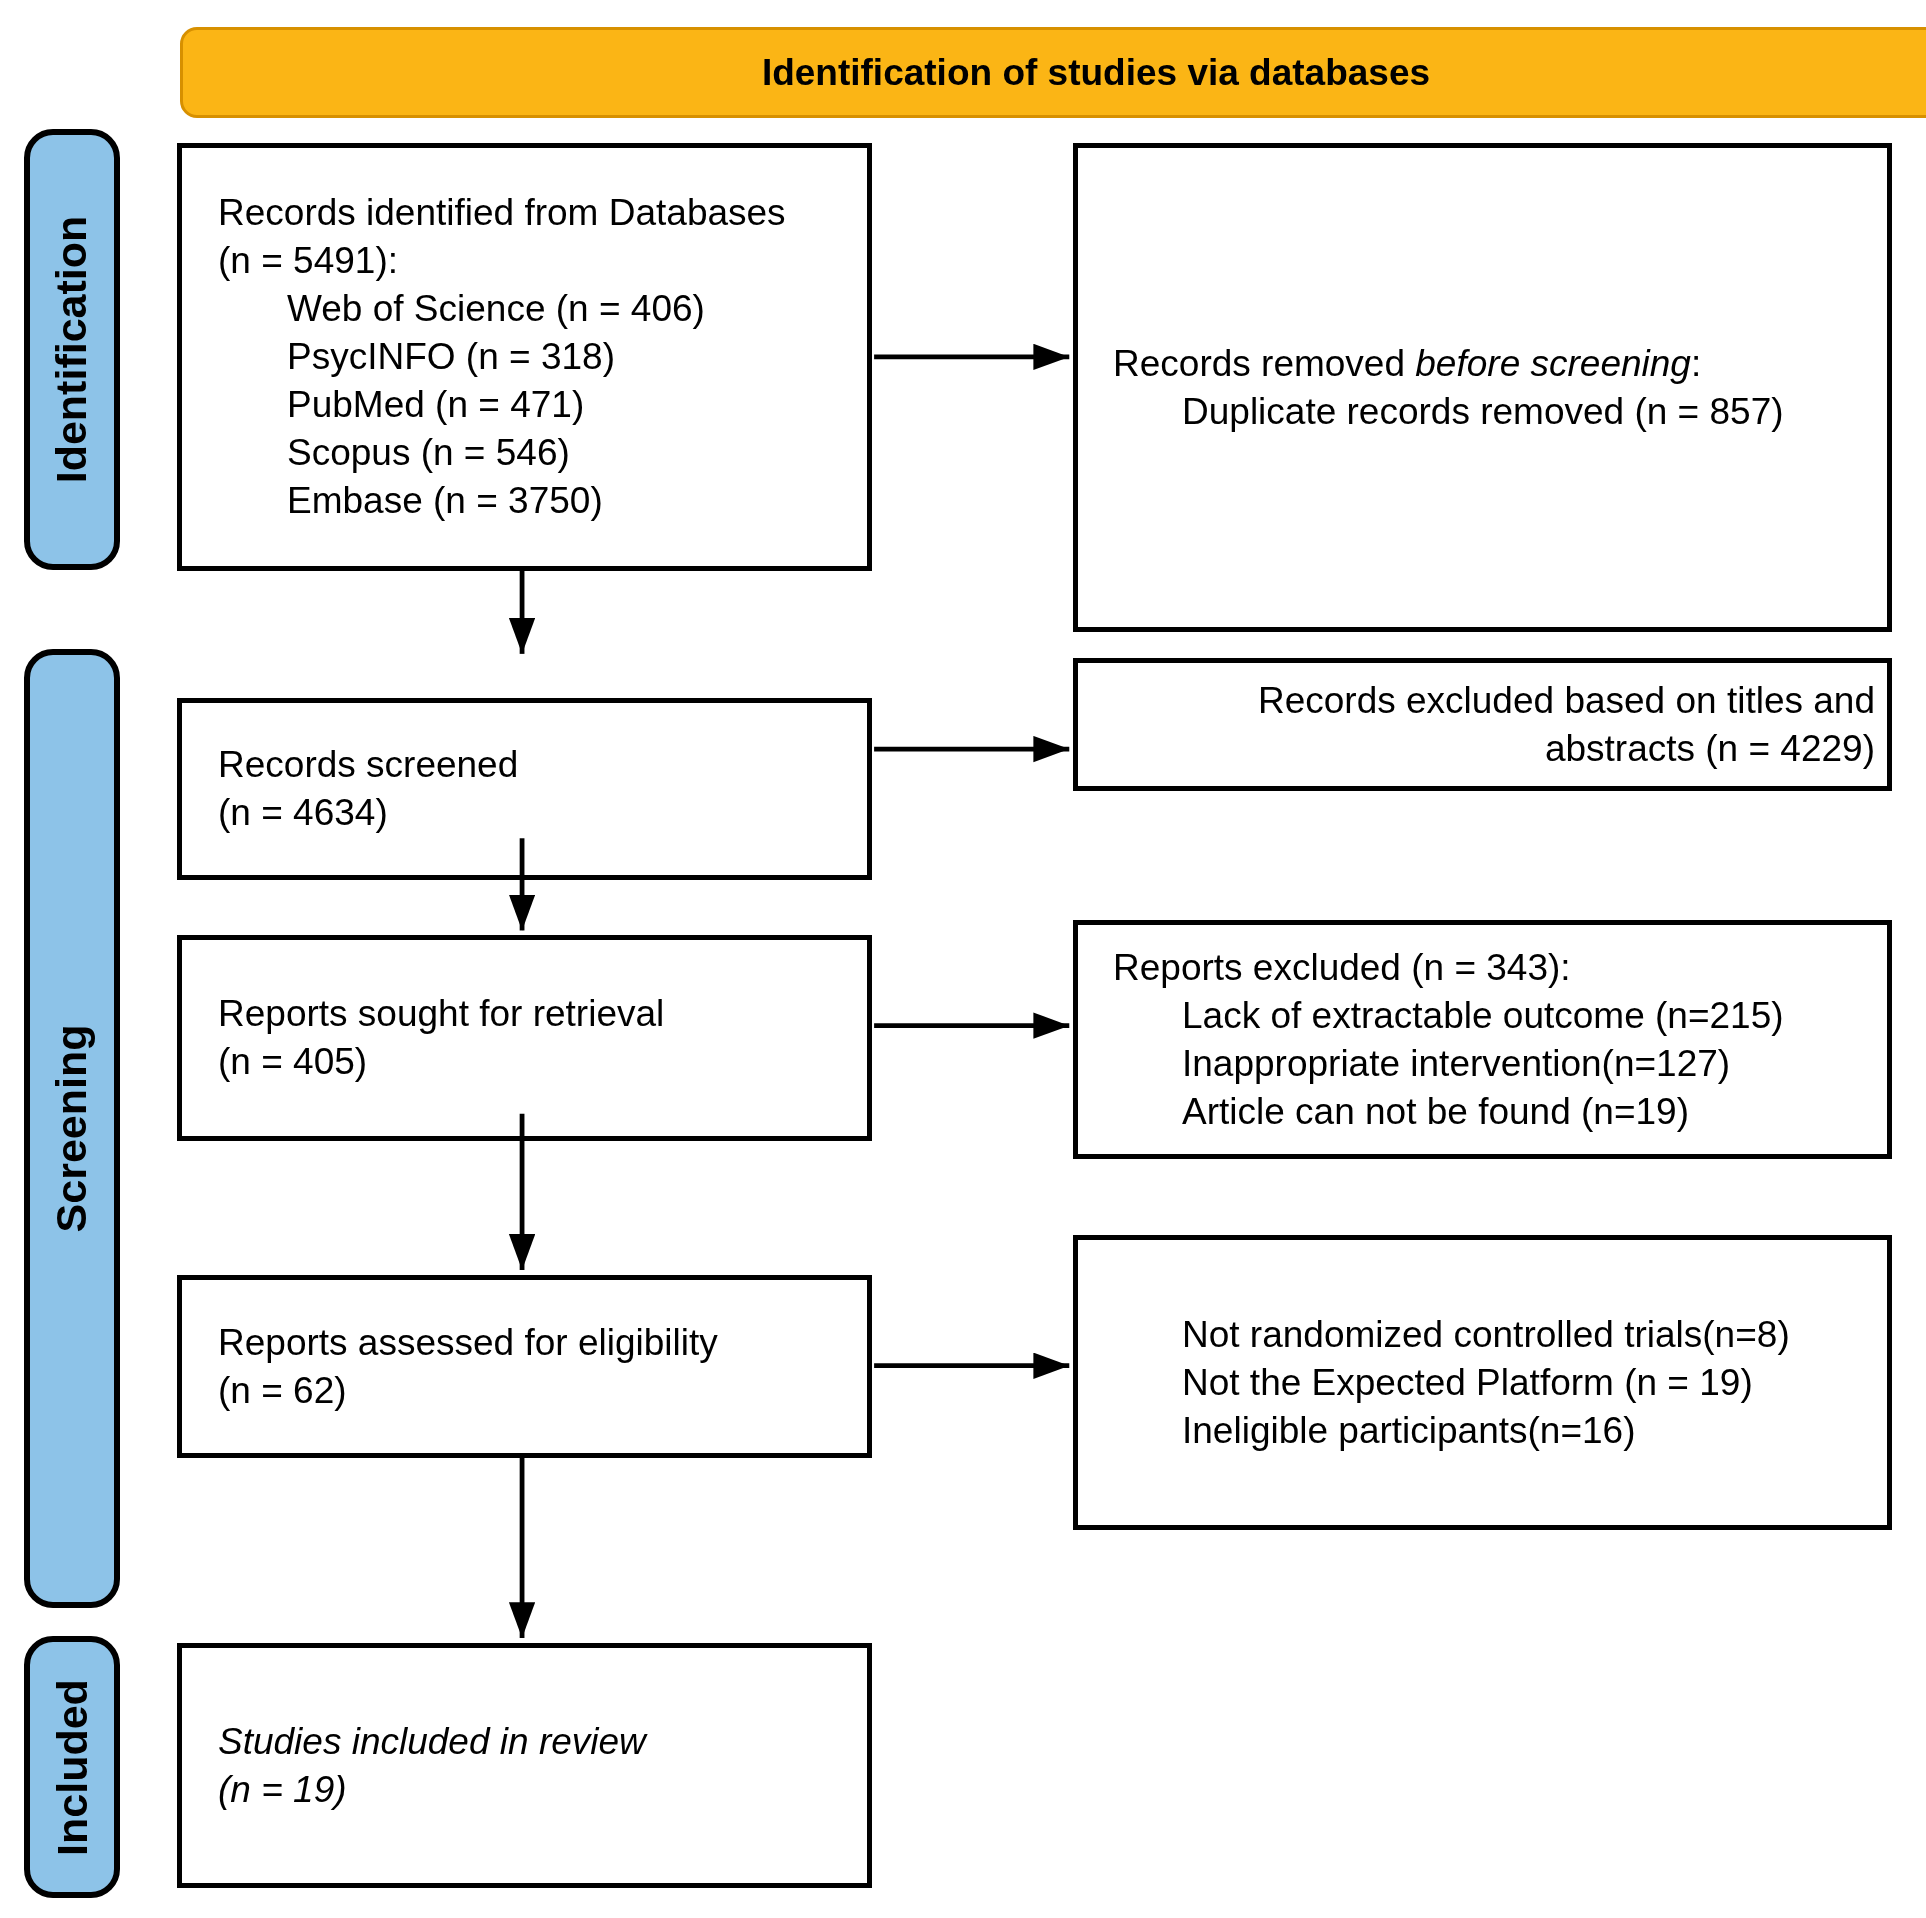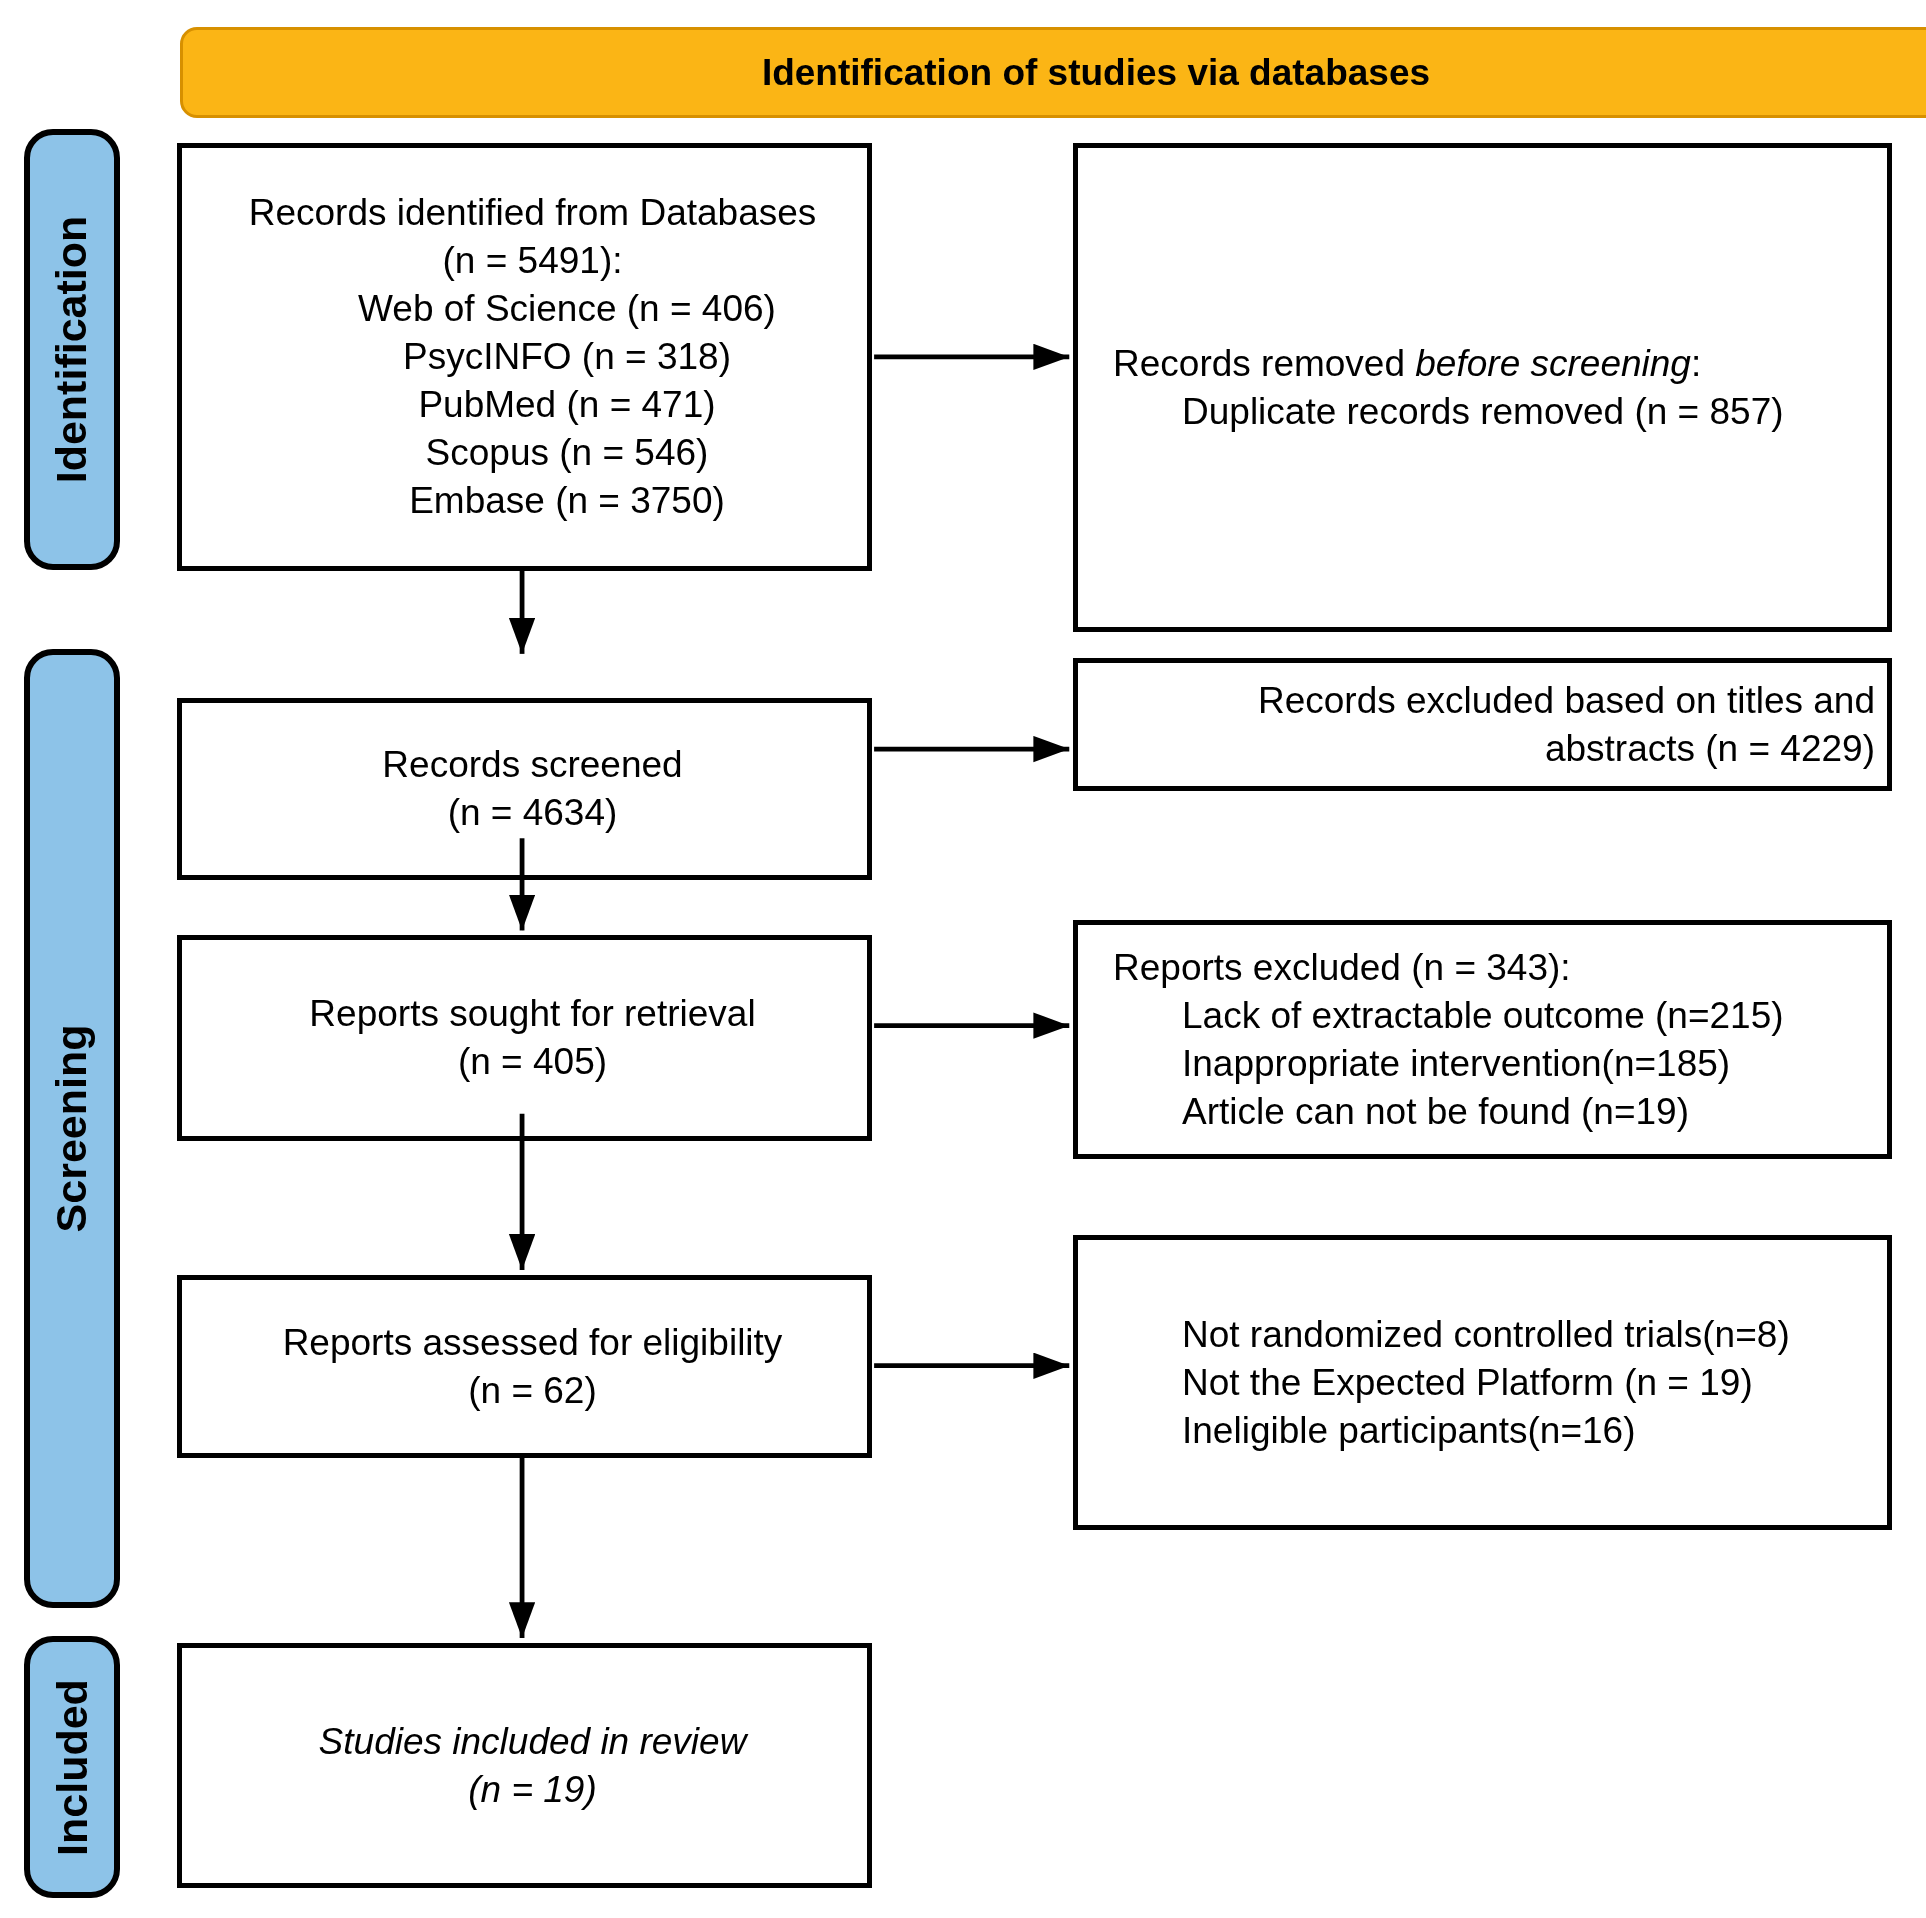--- a/index.html
+++ b/index.html
@@ -45,21 +45,21 @@
   .tab-included{top:1636px;height:262px;}
   .fbox{
     position:absolute;box-sizing:border-box;
     background:#ffffff;
     border:5.4px solid var(--box-border);
     display:flex;flex-direction:column;justify-content:center;
     font-size:37px;line-height:48px;
   }
   .fbox .line{white-space:nowrap;}
   .fbox .indent{padding-left:69px;}
-  .col-left{left:177px;width:695px;padding-left:36px;padding-right:20px;text-align:center;}
+  .col-left{left:177px;width:695px;padding-left:36px;padding-right:20px;}
   .col-right{left:1073px;width:819px;padding-left:35px;padding-right:12px;}
   .box-identified{top:143px;height:428px;}
   .box-removed{top:143px;height:489px;}
   .box-screened{top:658px;height:182px;margin-top:40px;}
   .box-excluded-titles{top:658px;height:133px;align-items:flex-end;}
   .box-sought{top:935px;height:206px;}
   .box-excluded-reports{top:920px;height:239px;}
   .box-assessed{top:1275px;height:183px;}
   .box-excluded-eligibility{top:1235px;height:295px;}
   .box-included-studies{top:1643px;height:245px;font-style:italic;}
@@ -112,21 +112,21 @@
   </div>
 
   <div class="fbox col-left box-sought">
     <div class="line">Reports sought for retrieval</div>
     <div class="line">(n = 405)</div>
   </div>
 
   <div class="fbox col-right box-excluded-reports">
     <div class="line">Reports excluded (n = 343):</div>
     <div class="line indent">Lack of extractable outcome (n=215)</div>
-    <div class="line indent">Inappropriate intervention(n=185)</div>
+    <div class="line indent">Inappropriate intervention(n=127)</div>
     <div class="line indent">Article can not be found (n=19)</div>
   </div>
 
   <div class="fbox col-left box-assessed">
     <div class="line">Reports assessed for eligibility</div>
     <div class="line">(n = 62)</div>
   </div>
 
   <div class="fbox col-right box-excluded-eligibility">
     <div class="line indent">Not randomized controlled trials(n=8)</div>

